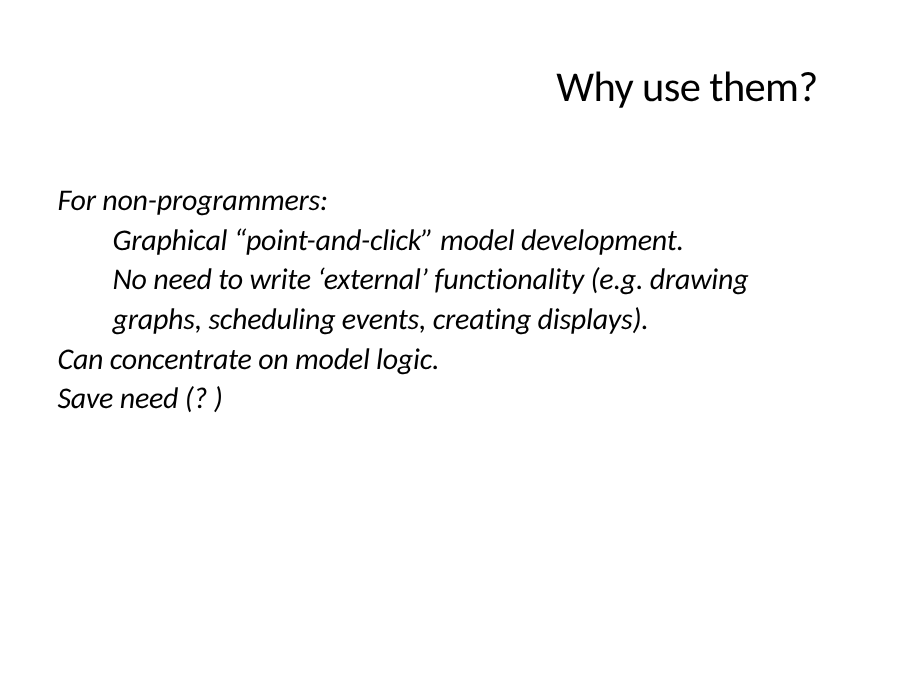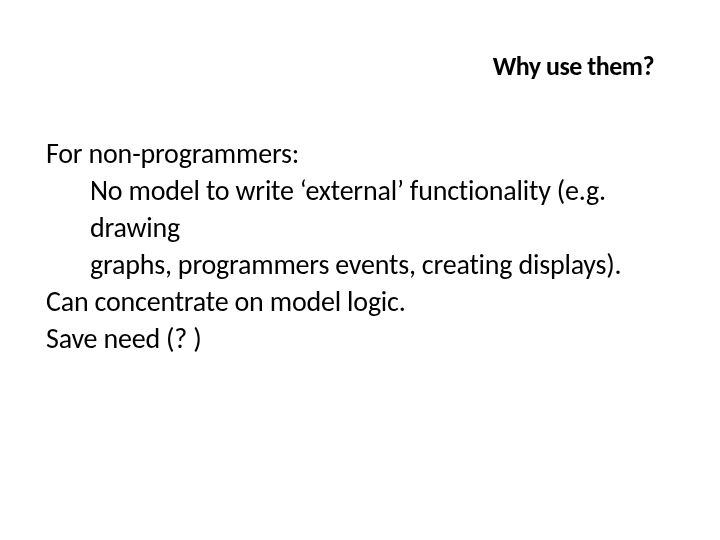--- a/index.html
+++ b/index.html
@@ -15,45 +15,47 @@
       color: #000000;
       overflow: hidden;
     }
     .slide {
       width: 100%;
       height: 100%;
       padding: 50px 40px 40px 40px;
       position: relative;
     }
     .title {
-      font-size: 26px;
-      font-weight: 700;
+      font-size: 34px;
+      font-weight: 400;
       text-align: right;
       padding-right: 26px;
       margin-bottom: 54px;
       letter-spacing: -0.5px;
     }
     .content {
-      font-size: 28px;
+      font-size: 24px;
       line-height: 1.32;
       padding-left: 6px;
       letter-spacing: -0.2px;
+      font-style: italic;
     }
     .line {
       display: block;
     }
     .indent {
       padding-left: 44px;
     }
   </style>
 </head>
 <body>
 
 <div class="slide">
   <h1 class="title">Why use them?</h1>
   <div class="content">
     <span class="line">For non-programmers:</span>
-    <span class="line indent">No model to write ‘external’ functionality (e.g. drawing</span>
-    <span class="line indent">graphs, programmers events, creating displays).</span>
+    <span class="line indent">Graphical “point-and-click” model development.</span>
+    <span class="line indent">No need to write ‘external’ functionality (e.g. drawing</span>
+    <span class="line indent">graphs, scheduling events, creating displays).</span>
     <span class="line">Can concentrate on model logic.</span>
     <span class="line">Save need (? )</span>
   </div>
 </div>
 
 </body></html>

